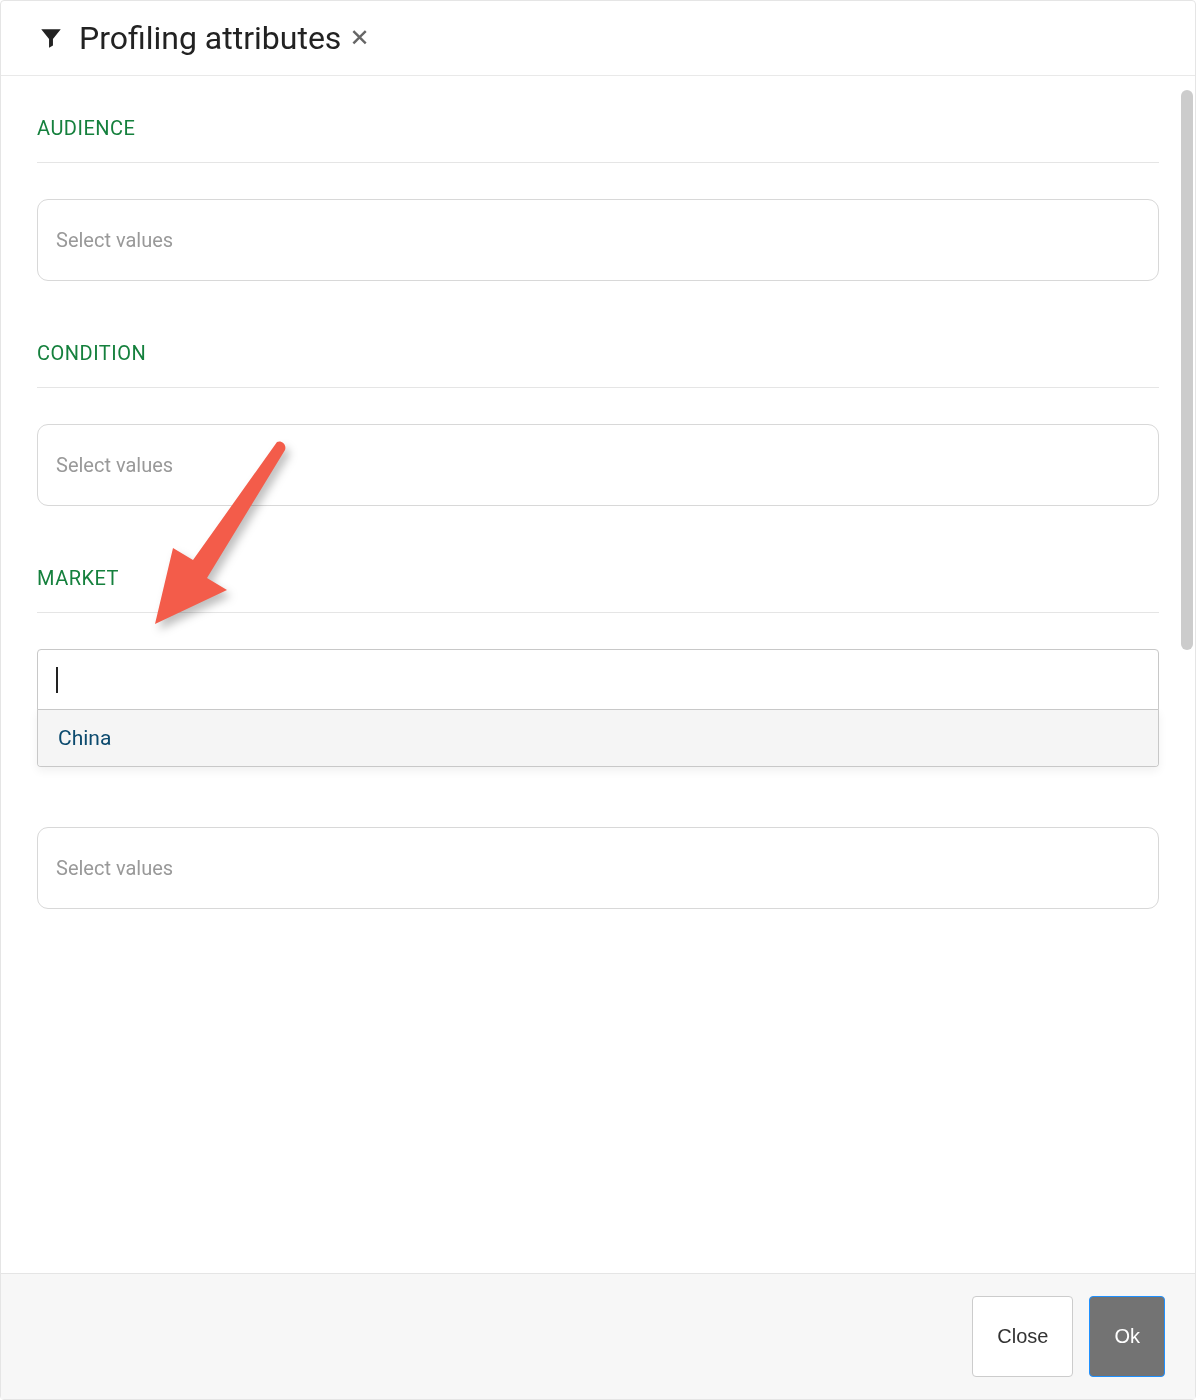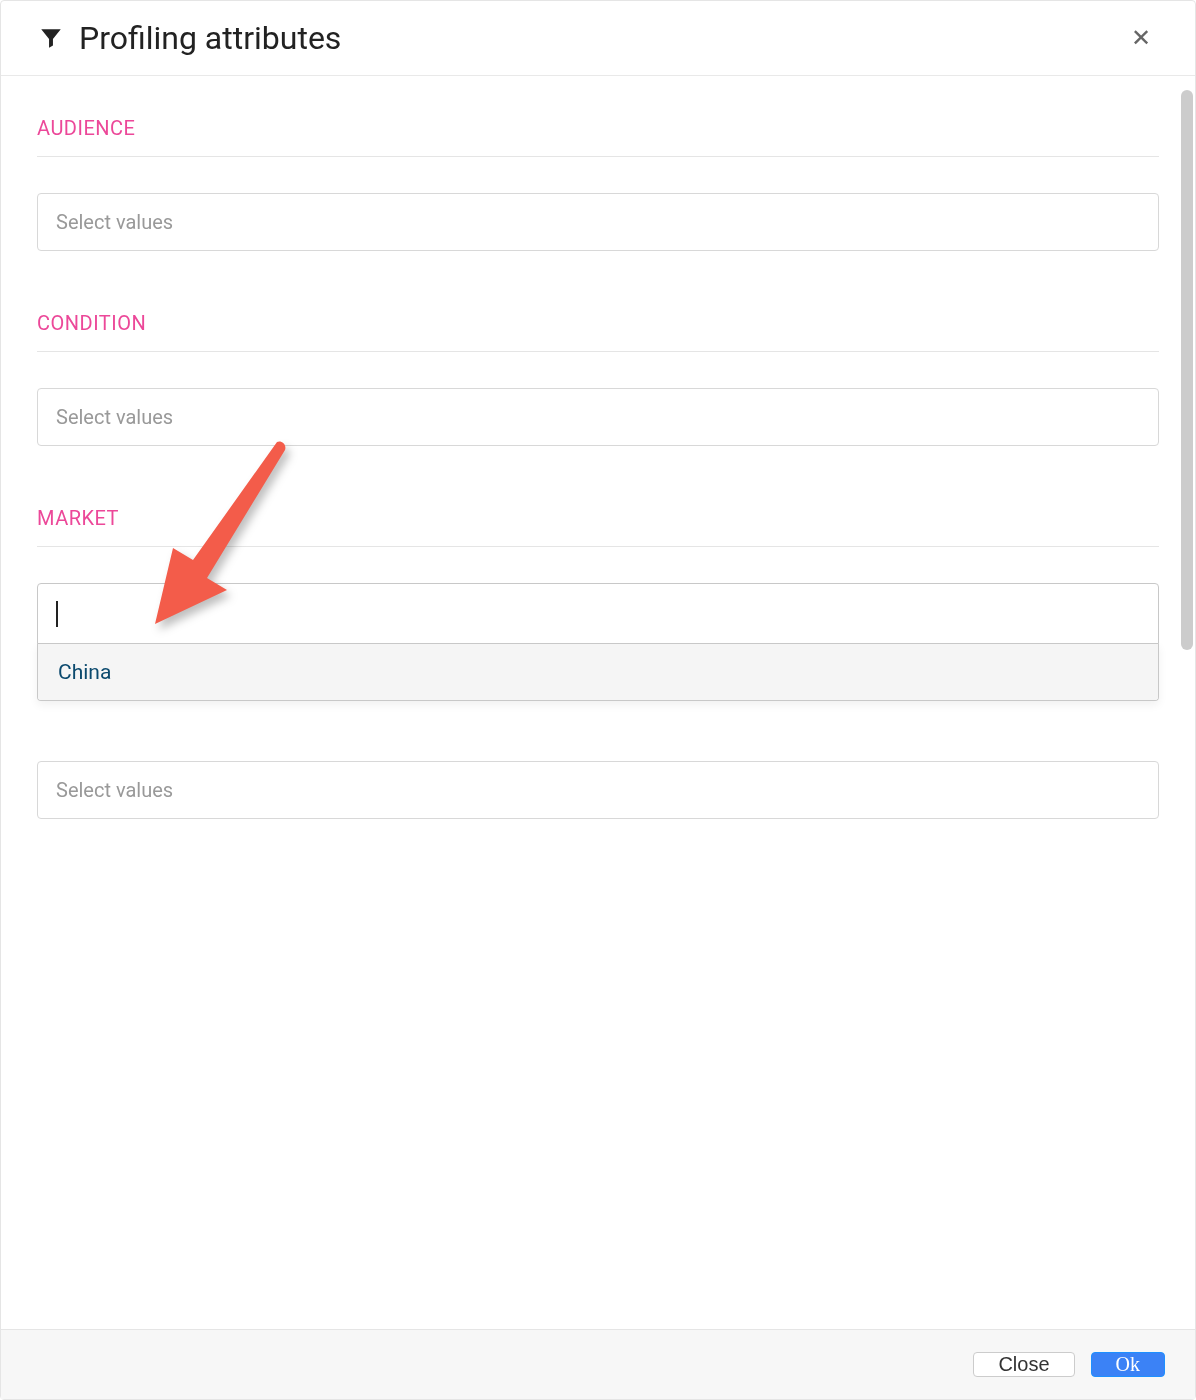--- a/index.html
+++ b/index.html
@@ -19,21 +19,20 @@
       width: 100%;
       height: 100%;
       display: flex;
       flex-direction: column;
       border: 1px solid #e5e5e5;
       border-radius: 4px;
     }
     .modal-header {
       display: flex;
       align-items: center;
-      justify-content: space-between;
       padding: 18px 36px 18px 36px;
       border-bottom: 1px solid #e9e9e9;
     }
     .modal-header-left {
       display: flex;
       align-items: center;
       gap: 14px;
     }
     .filter-icon {
       width: 28px;
@@ -64,31 +63,31 @@
       overflow-y: auto;
       padding: 40px 36px 40px 36px;
       position: relative;
     }
     .section {
       margin-bottom: 60px;
     }
     .section-label {
       font-size: 20px;
       font-weight: 400;
-      color: #ec4899;
+      color: #15803d;
       letter-spacing: 0.5px;
-      padding-bottom: 16px;
+      padding-bottom: 22px;
       border-bottom: 1px solid #e5e5e5;
       margin-bottom: 36px;
     }
     .select-box {
       width: 100%;
       border: 1px solid #d8d8d8;
-      border-radius: 4px;
-      padding: 16px 18px;
+      border-radius: 11px;
+      padding: 28px 18px;
       font-size: 20px;
       color: #999;
       background: #fff;
       cursor: text;
     }
     .select-box-active {
       width: 100%;
       border: 1px solid #c8c8c8;
       border-radius: 4px 4px 0 0;
       padding: 16px 18px;
@@ -129,36 +128,35 @@
     }
     .modal-footer {
       display: flex;
       justify-content: flex-end;
       gap: 16px;
       padding: 22px 30px;
       background: #f7f7f7;
       border-top: 1px solid #e5e5e5;
     }
     .btn {
-      padding: 0 24px;
+      padding: 28px 24px;
       font-size: 20px;
       border-radius: 4px;
       cursor: pointer;
       border: 1px solid transparent;
     }
     .btn-secondary {
       background: #fff;
       color: #333;
       border: 1px solid #ccc;
     }
     .btn-primary {
-      background: #3b82f6;
+      background: #737373;
       color: #fff;
       border: 1px solid #1e90ff;
-      font-family: Liberation Serif, serif;
     }
     .scrollbar-track {
       position: absolute;
       right: 3px;
       top: 90px;
       width: 12px;
       height: 560px;
       background: #ccc;
       border-radius: 6px;
     }

